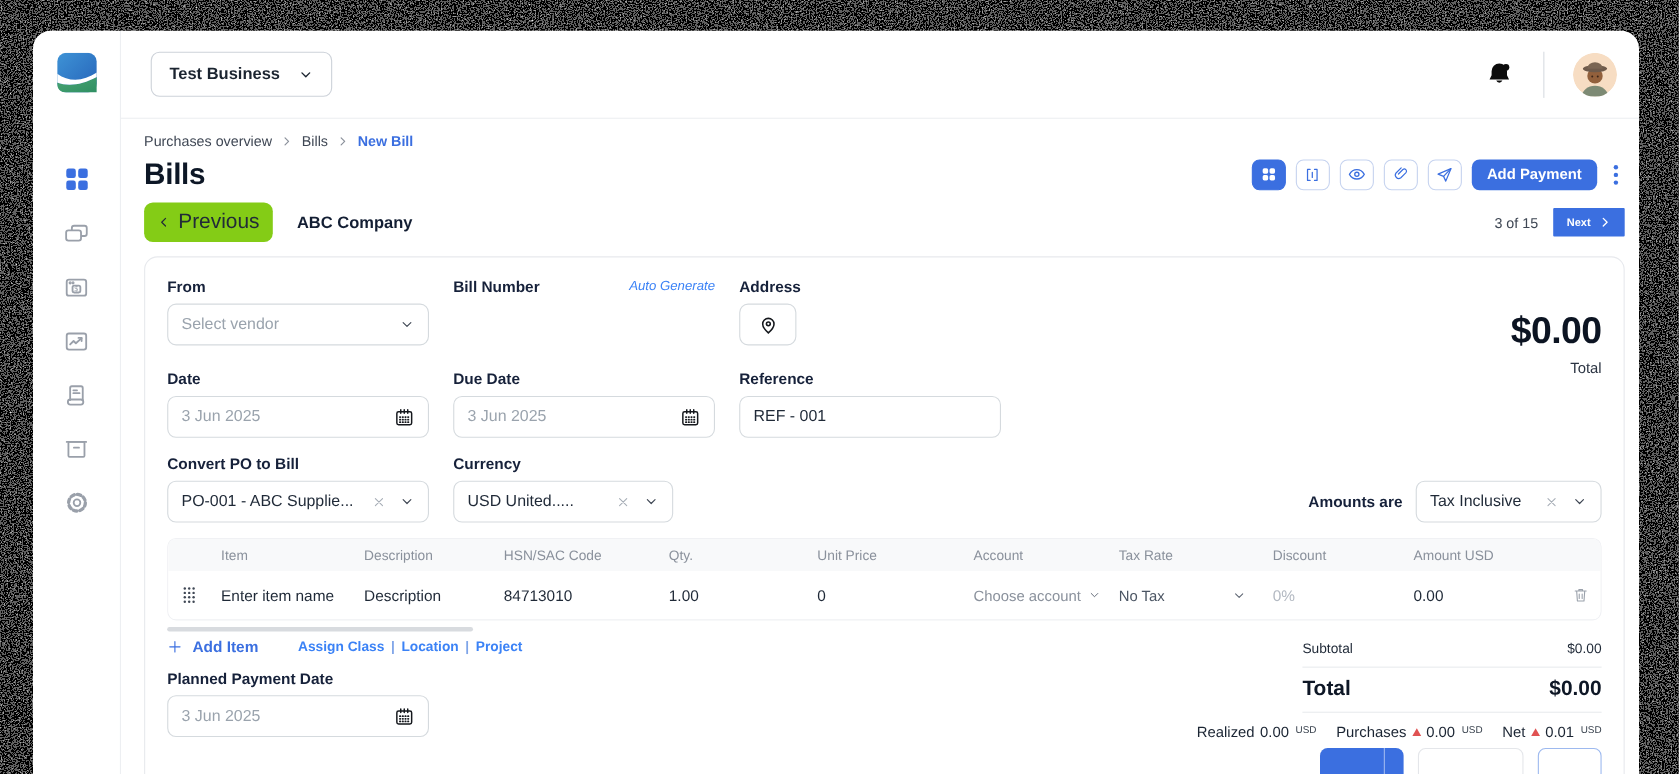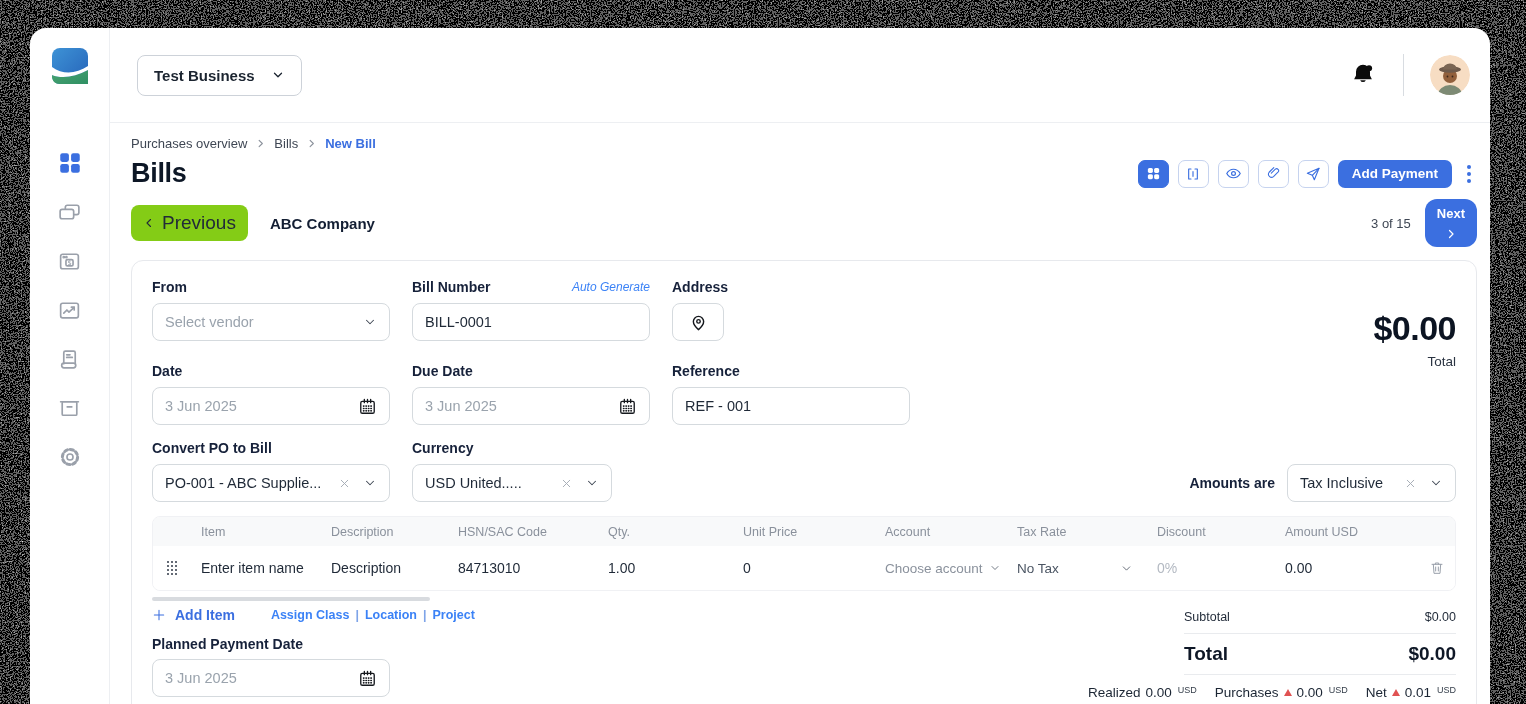--- a/index.html
+++ b/index.html
@@ -12,21 +12,21 @@
 
   
   .sidebar { width:80px; border-right:1px solid #edeff2; display:flex; flex-direction:column; align-items:center; flex-shrink:0; }
   .logo { margin-top:20px; width:36px; height:36px; }
   .nav { margin-top:66px; display:flex; flex-direction:column; gap:23px; align-items:center; }
   .nav-ic { width:26px; height:26px; display:flex; align-items:center; justify-content:center; cursor:pointer; }
   .nav-ic svg { stroke:#9aa0aa; fill:none; stroke-width:1.6; stroke-linecap:round; stroke-linejoin:round; }
 
   
   .main { flex:1; display:flex; flex-direction:column; min-width:0; }
-  .topbar { height:95px; display:flex; align-items:center; padding:0 20px 0 27px; border-bottom:1px solid #edeff2; flex-shrink:0; }
+  .topbar { height:80px; display:flex; align-items:center; padding:0 20px 0 27px; border-bottom:1px solid #edeff2; flex-shrink:0; }
   .biz-btn { display:flex; align-items:center; gap:16px; border:1px solid #cdd2d9; border-radius:8px; padding:11px 16px; font-size:15px; font-weight:700; color:#1b2430; cursor:pointer; background:#fff; }
   .top-right { margin-left:auto; display:flex; align-items:center; }
   .bell { cursor:pointer; }
   .vdiv { width:1px; height:42px; background:#d8dce1; margin:0 26px; }
   .avatar { width:40px; height:40px; border-radius:50%; overflow:hidden; cursor:pointer; flex-shrink:0; }
   .user-meta { margin-left:10px; }
   .user-top { display:flex; align-items:center; gap:8px; justify-content:flex-end; }
   .handle { font-size:13px; color:#b9bfc7; }
   .pro { background:#2fae73; color:#fff; font-size:12px; font-weight:700; padding:2px 11px; border-radius:999px; }
   .uname { font-size:19px; color:#10182b; margin-top:1px; text-align:right; }
@@ -47,21 +47,21 @@
   .btn-blue { background:#3b6fe0; color:#fff; border:none; border-radius:7px; font-size:13.5px; font-weight:700; padding:0 14px; height:28px; cursor:pointer; font-family:inherit; }
   .kebab { display:flex; flex-direction:column; gap:3px; padding:4px 6px; cursor:pointer; }
   .kebab i { width:4px; height:4px; border-radius:50%; background:#3b6fe0; }
 
   .pager-row { margin-top:10px; display:flex; align-items:center; }
   .prev-btn { display:flex; align-items:center; gap:7px; background:#84cc16; border:none; border-radius:8px; padding:7px 12px; font-size:19px; color:#222b38; cursor:pointer; font-family:inherit; }
   .prev-btn svg { stroke:#222b38; fill:none; stroke-width:2.2; stroke-linecap:round; stroke-linejoin:round; }
   .record-name { margin-left:22px; font-size:15px; font-weight:700; color:#131e33; }
   .pager-right { margin-left:auto; display:flex; align-items:center; gap:14px; }
   .pos { font-size:13px; color:#3f4754; }
-  .next-btn { display:flex; align-items:center; gap:7px; background:#3b6fe0; color:#fff; border:none; border-radius:12px; padding:7px 12px; font-size:13px; font-weight:700; cursor:pointer; font-family:inherit;flex-direction:column; }
+  .next-btn { display:flex; align-items:center; gap:7px; background:#3b6fe0; color:#fff; border:none; border-radius:1px; padding:7px 12px; font-size:10px; font-weight:700; cursor:pointer; font-family:inherit; }
   .next-btn svg { stroke:#fff; fill:none; stroke-width:2.4; stroke-linecap:round; stroke-linejoin:round; }
 
   
   .card { margin-top:13px; border:1px solid #e7e9ed; border-radius:12px; background:#fff; padding:16px 20px 60px; position:relative; }
   .frow { display:flex; gap:22px; }
   .field { width:238px; }
   .field.cur { width:200px; }
   .flabel { font-size:14px; font-weight:700; color:#16213a; }
   .label-line { display:flex; align-items:center; justify-content:space-between; height:20px; }
   .link-sm { font-size:12px; color:#3b82f6; cursor:pointer;font-style:italic; }
@@ -349,23 +349,20 @@
               <svg class="chev" width="14" height="14" viewBox="0 0 24 24">
                   <polyline points="6 9 12 15 18 9"></polyline>
                 </svg>
             </div>
           </div>
           <div class="field" data-interactable="false">
             <div class="label-line">
               <span class="flabel" data-interactable="false">Bill Number</span>
               <span class="link-sm" data-interactable="true">Auto Generate</span>
             </div>
-            <div class="ctrl" data-interactable="true">
-              <span class="val">BILL-0001</span>
-            </div>
           </div>
           <div data-interactable="false">
             <div class="label-line">
                 <span class="flabel" data-interactable="false">Address</span>
               </div>
             <div class="pin-btn" data-interactable="true">
               <svg width="19" height="19" viewBox="0 0 24 24">
                   <path d="M12 21s-6.5-5.6-6.5-10.2a6.5 6.5 0 1 1 13 0C18.5 15.4 12 21 12 21Z"></path>
                   <circle cx="12" cy="10.6" r="2.2"></circle>
                 </svg>

